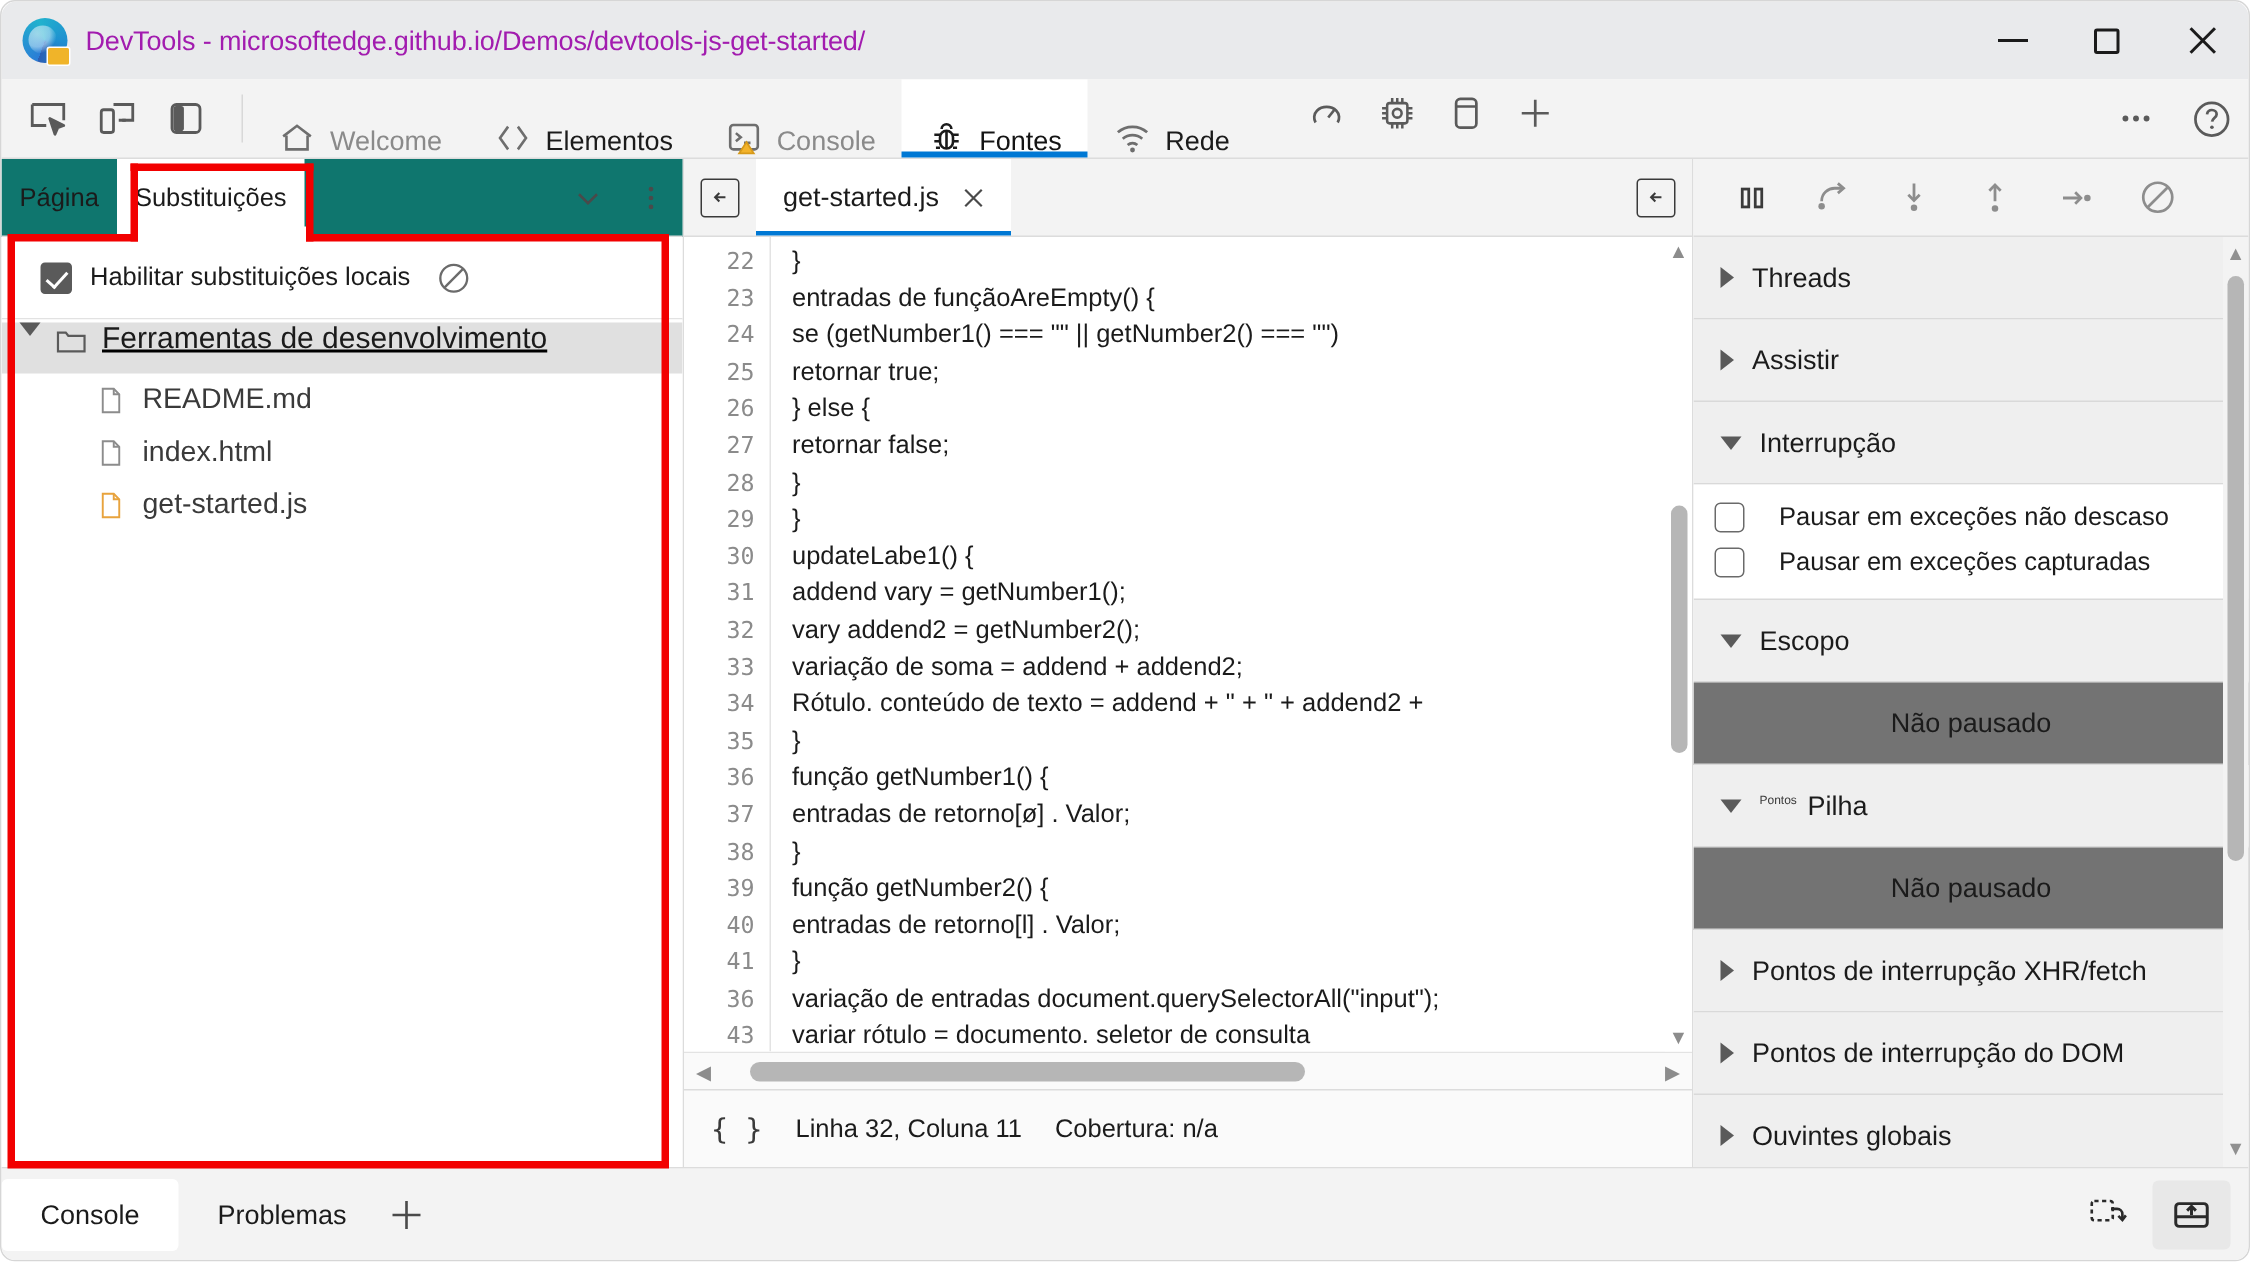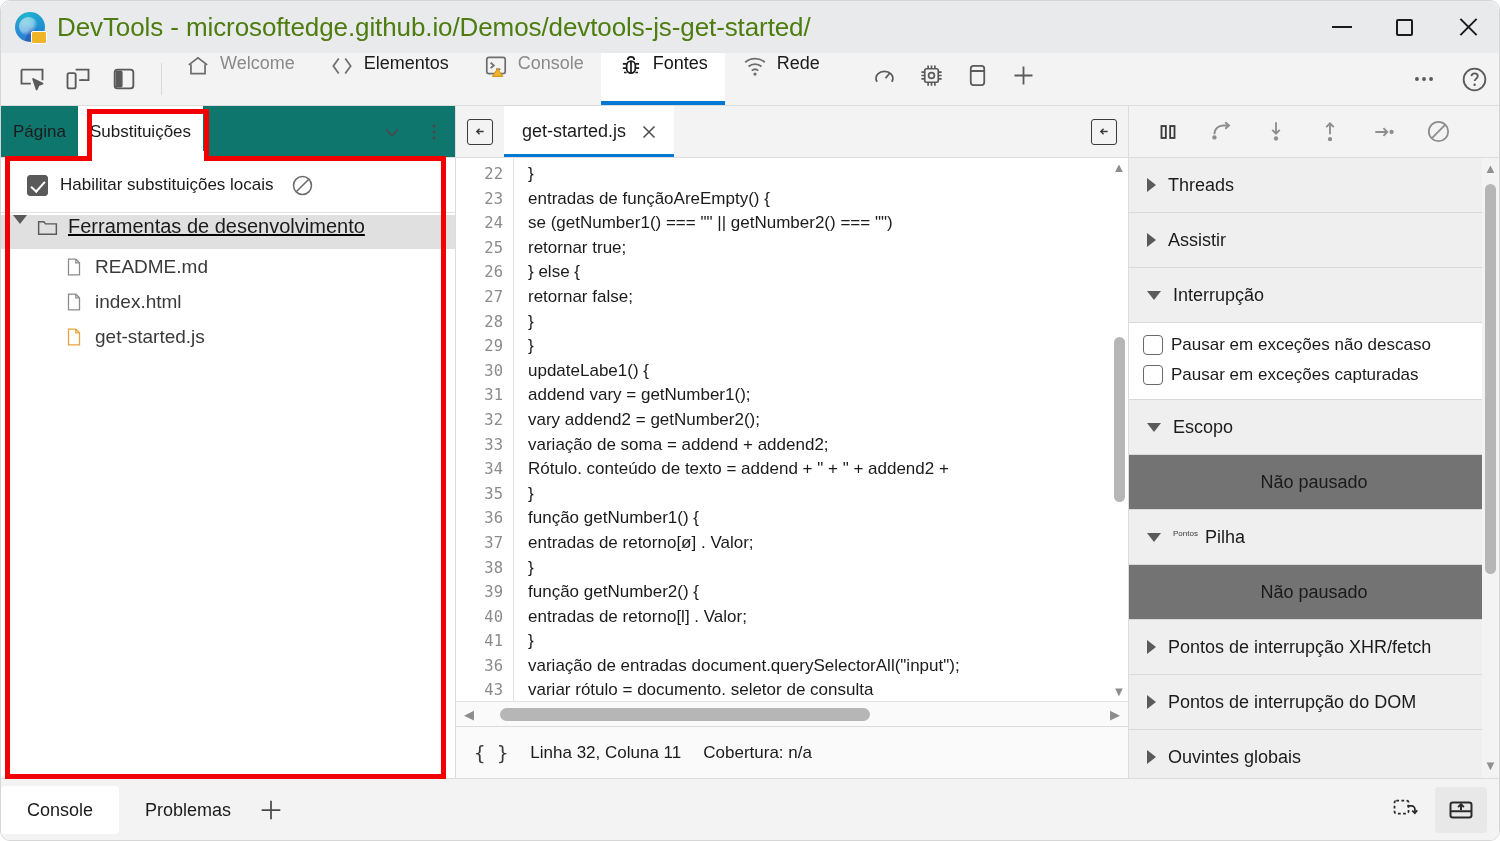--- a/index.html
+++ b/index.html
@@ -42,21 +42,21 @@
     width: 19px; height: 19px; border-radius: 50% 50% 45% 50%;
     background: radial-gradient(circle at 30% 30%, #ffffff 0%, #cfe9fa 45%, transparent 70%);
     opacity: .55;
   }
   .devtools-badge {
     position: absolute; right: -2px; bottom: -2px;
     width: 16px; height: 13px; background: #f0b429;
     border-radius: 2px; border: 1px solid #fff;
   }
   .title-text {
-    font-size: 26px; color: #4d7c0f; letter-spacing: -0.1px;
+    font-size: 18px; color: #a21caf; letter-spacing: -0.1px;
     white-space: nowrap;
   }
   .win-controls { margin-left: auto; display: flex; height: 52px; }
   .win-btn {
     width: 63px; height: 52px;
     display: flex; align-items: center; justify-content: center;
     color: #1b1b1b;
   }
   .win-btn:last-child { border-top-right-radius: 10px; }
   .win-min { width: 20px; height: 2px; background: #1b1b1b; }
@@ -77,21 +77,21 @@
     border-bottom: 1px solid #dcdcdc;
   }
   .tool-icons { display: flex; align-items: center; padding: 0 8px; }
   .tool-ic {
     width: 46px; height: 44px;
     display: flex; align-items: center; justify-content: center;
     color: #5a5a5a;
   }
   .vsep { width: 1px; background: #d8d8d8; margin: 10px 6px; }
   .maintab {
-    display: flex; align-items: flex-start; gap: 9px;
+    display: flex; align-items: flex-end; gap: 9px;
     padding: 0 17px; position: relative;
     color: #8a8a8a; font-size: 18px; white-space: nowrap;
   }
   .maintab .ic { display: flex; align-items: center; color: #6e6e6e; }
   .maintab.active { background: #ffffff; color: #141414; }
   .maintab.active .ic { color: #1b1b1b; }
   .maintab.active::after {
     content: ""; position: absolute; left: 0; right: 0; bottom: 0;
     height: 4px; background: #0078d4;
   }
@@ -225,21 +225,21 @@
     background: #efefef; border-bottom: 1px solid #d9d9d9;
     font-size: 18px; color: #1b1b1b; white-space: nowrap;
   }
   .dbg-content {
     background: #737373; border-bottom: 1px solid #d9d9d9;
     display: flex; align-items: center; justify-content: center;
     font-size: 18px; color: #1b1b1b;
   }
   .dbg-content.h64 { height: 55px; }
   .dbg-checks { background: #ffffff; border-bottom: 1px solid #d9d9d9; padding: 7px 0 9px 14px; }
-  .dbg-check-row { display: flex; align-items: center; gap: 8px; height: 30px; font-size: 17px; color: #1b1b1b; }
+  .dbg-check-row { display: flex; align-items: center; gap: 23px; height: 30px; font-size: 17px; color: #1b1b1b; }
   .chk-empty { width: 20px; height: 20px; border: 1.6px solid #6a6a6a; border-radius: 4px; background: #fff; flex: 0 0 auto; }
   .sup-chamada { font-size: 8px; color: #3a3a3a; vertical-align: super; margin-right: 2px; }
   .dbg-scroll { position: absolute; right: 0; top: 0; bottom: 0; width: 17px; background: #f3f3f3; }
   .dbg-arrow { color: #909090; font-size: 13px; text-align: center; padding: 3px 0; }
   .dbg-thumb { position: absolute; left: 3px; top: 26px; width: 11px; height: 390px; background: #b6b6b6; border-radius: 6px; }
 
   
   .drawer {
     height: 63px; background: #f3f3f3; border-top: 1px solid #dcdcdc;
     display: flex; align-items: stretch;

